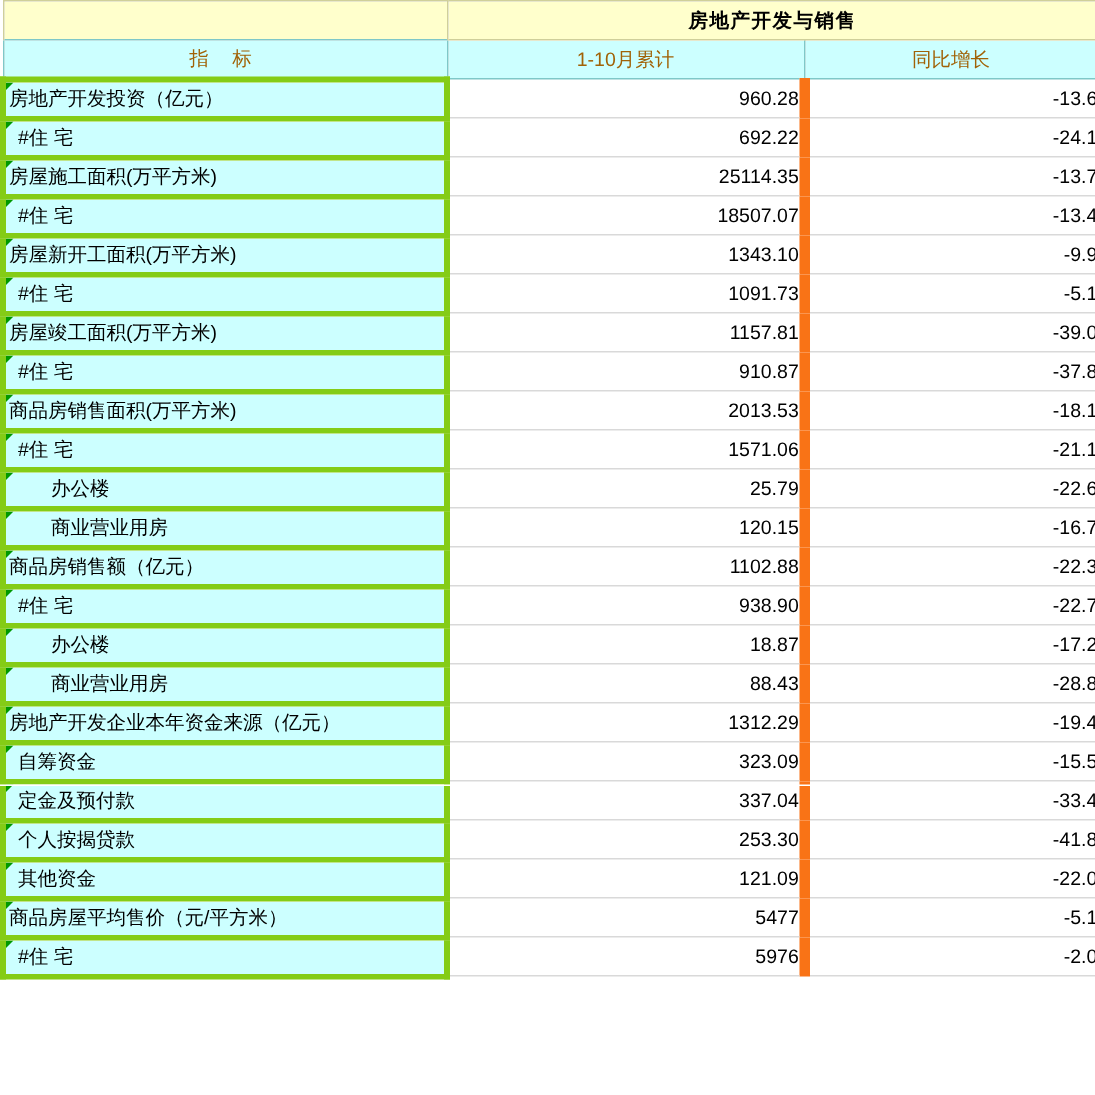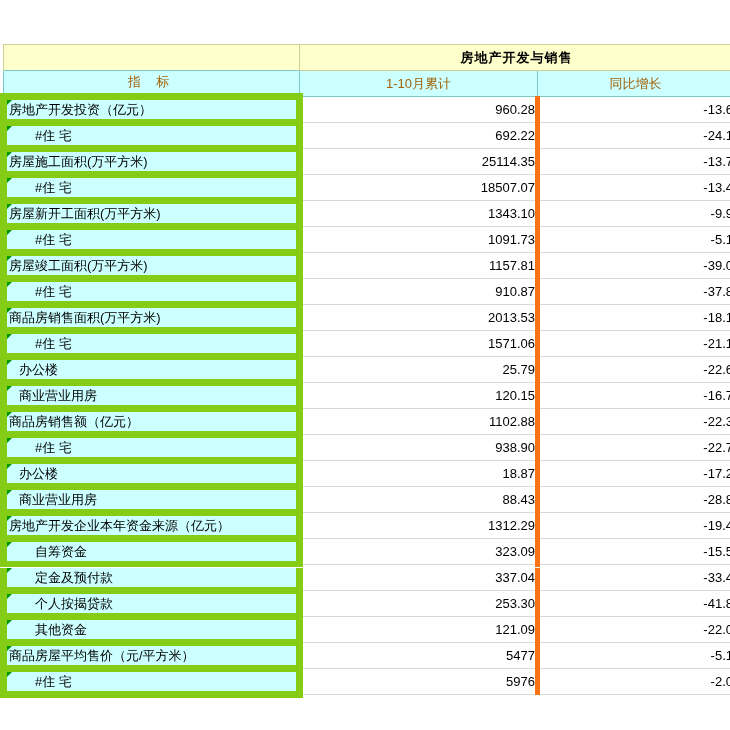--- a/index.html
+++ b/index.html
@@ -11,21 +11,20 @@
     height: 730px;
     background: #ffffff;
     font-family: "Liberation Sans", sans-serif;
     overflow: hidden;
   }
   .sheet {
     width: 730px;
     height: 524px;
     position: relative;
     box-sizing: border-box;
-    margin-top: 44px;
   }
   table.grid {
     border-collapse: collapse;
     width: 730px;
     table-layout: fixed;
   }
   table.grid td {
     padding: 0;
     margin: 0;
     height: 26px;
@@ -69,21 +68,21 @@
     font-size: 14px;
     color: #a16207;
   }
   .hdr-label {
     letter-spacing: 6px;
     padding-left: 14px;
   }
   
   .lbl {
     background: #ccffff;
-    border: 7px solid #84cc16;
+    border: 4px solid #84cc16;
     text-align: left;
     padding-left: 4px;
     position: relative;
     font-size: 13px;
     color: #000;
   }
   .lbl .marker {
     position: absolute;
     left: 0;
     top: 0;
@@ -101,28 +100,28 @@
     border-bottom: 1px solid #d9d9d9;
     border-left: none;
     border-right: none;
     border-top: none;
     text-align: right;
     padding-right: 9px;
     font-size: 13px;
     color: #000;
   }
   .num.col1 {
-    border-right: 5px solid #f97316;
+    border-right: 7px solid #f97316;
     padding-left: 45px;
   }
   .num.col2 {
     border-right: 1px solid #bcbcbc;
   }
-  .indent1 .txt { padding-left: 28px; }
-  .indent2 .txt { padding-left: 12px; }
+  .indent1 .txt { padding-left: 8px; }
+  .indent2 .txt { padding-left: 30px; }
   .bottom-edge {
     position: absolute;
     left: 0;
     bottom: 0;
     width: 730px;
     height: 1px;
     background: #ffffff;
   }
 </style>
 </head>

